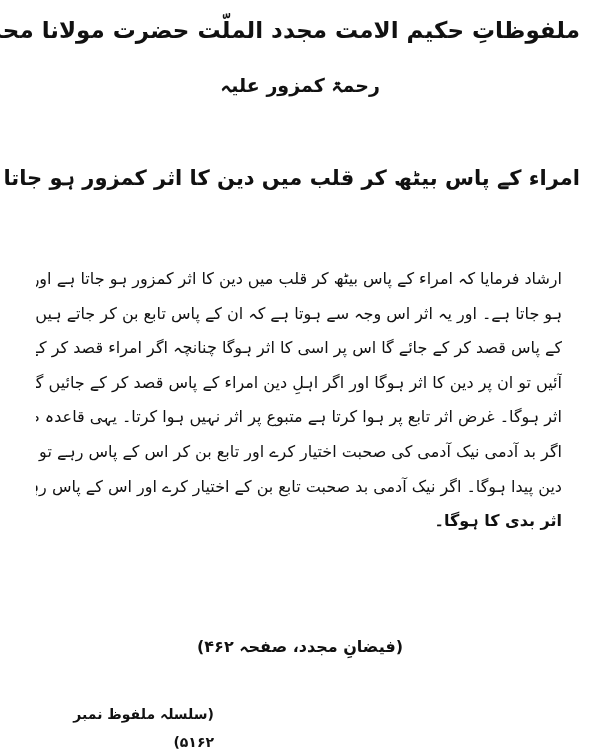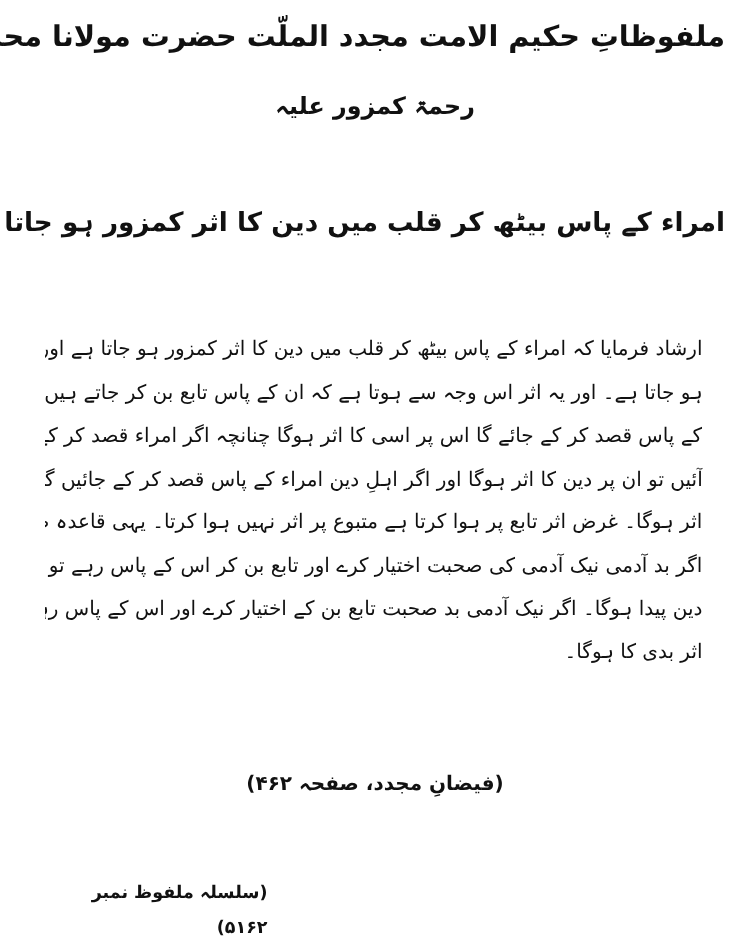--- a/index.html
+++ b/index.html
@@ -65,25 +65,26 @@
       line-height: 34.6px;
       font-size: 16px;
       white-space: nowrap;
       text-align: justify;
       text-align-last: justify;
       overflow: hidden;
     }
     .body-line.last {
       text-align-last: right;
       text-align: center;
+      font-weight: bold;
     }
     .source-ref {
       position: absolute;
       left: 20px; right: 20px;
-      top: 612px;
+      top: 632px;
       text-align: center;
       font-size: 16px;
       font-weight: bold;
       line-height: 30px;
     }
     .series-ref {
       position: absolute;
       left: 34px;
       top: 700px;
       width: 180px;

